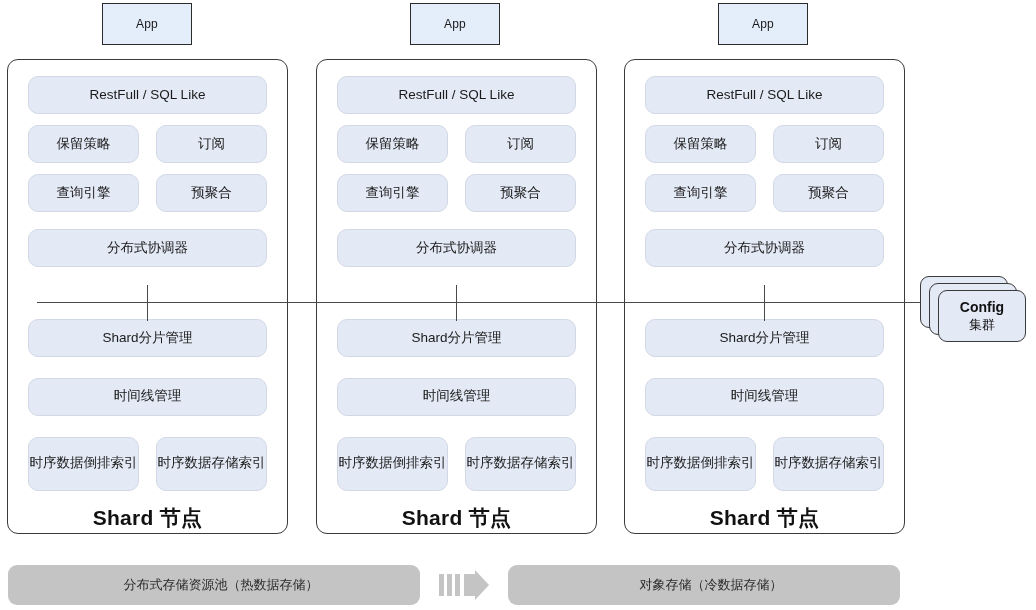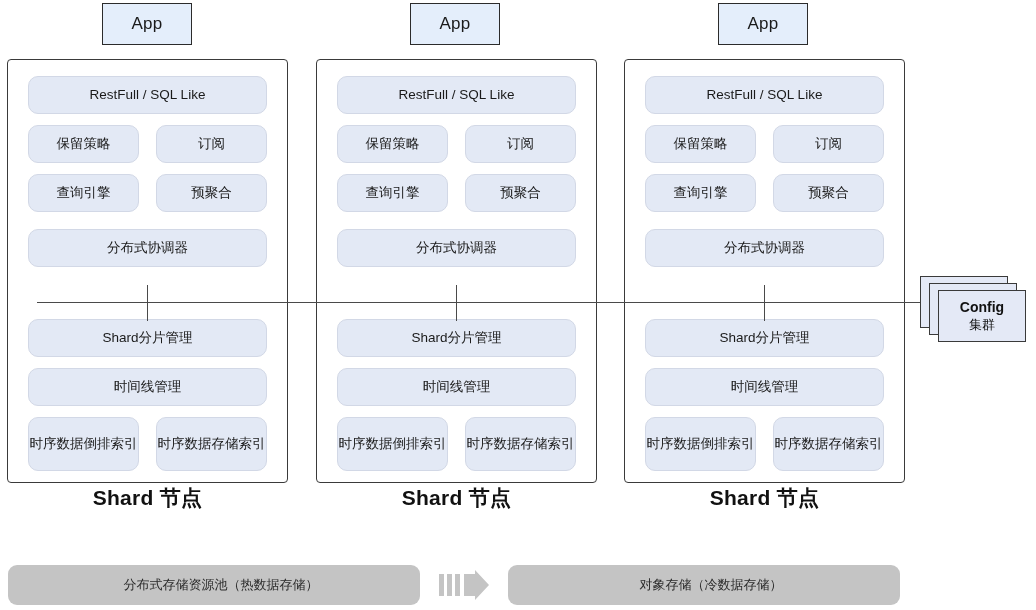--- a/index.html
+++ b/index.html
@@ -25,33 +25,33 @@
   .app-box {
     position: absolute;
     width: 90px;
     height: 42px;
     background: #e4eefb;
     border: 1.4px solid #2b2b2b;
     box-sizing: border-box;
     display: flex;
     align-items: center;
     justify-content: center;
-    font-size: 17px;
+    font-size: 12px;
     color: #1a1a1a;
     letter-spacing: 0.2px;
   }
 
   
   .node {
     position: absolute;
     top: 59px;
     width: 281px;
-    height: 424px;
+    height: 475px;
     border: 1.3px solid #3a3a3a;
-    border-radius: 4px;
+    border-radius: 11px;
     box-sizing: border-box;
     background: #ffffff;
     padding: 16px 20px 0 20px;
   }
 
   
   .pill {
     background: #e3e9f5;
     border: 1px solid #d2d8e6;
     border-radius: 10px;
@@ -75,21 +75,21 @@
   }
   .pill-row .pill {
     flex: 1;
     height: 38px;
   }
   .pill-row.tall .pill {
     height: 54px;
     flex-direction: row;
     justify-content: center;
   }
-  .gap-xl { margin-top: 11px; }
+  .gap-xl { margin-top: 21px; font-family: Liberation Mono, monospace; }
   .gap-coord { margin-top: 17px; }
 
   .pill .line { display: block; }
 
   
   .node-label {
     margin-top: 13px;
     text-align: center;
     font-size: 21px;
     font-weight: bold;
@@ -121,21 +121,21 @@
     top: 276px;
     width: 110px;
     height: 72px;
   }
   .config-card {
     position: absolute;
     width: 88px;
     height: 52px;
     background: #e4e9f6;
     border: 1.3px solid #3a3a3a;
-    border-radius: 0;
+    border-radius: 9px;
     box-sizing: border-box;
   }
   .config-card.c1 { left: 0px;  top: 0px;  }
   .config-card.c2 { left: 9px;  top: 7px;  }
   .config-card.c3 {
     left: 18px; top: 14px;
     display: flex;
     flex-direction: column;
     align-items: center;
     justify-content: center;

